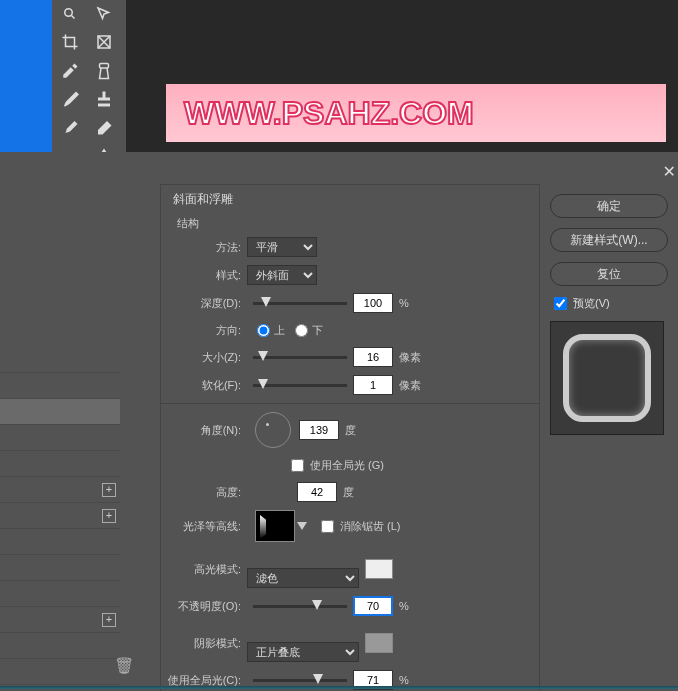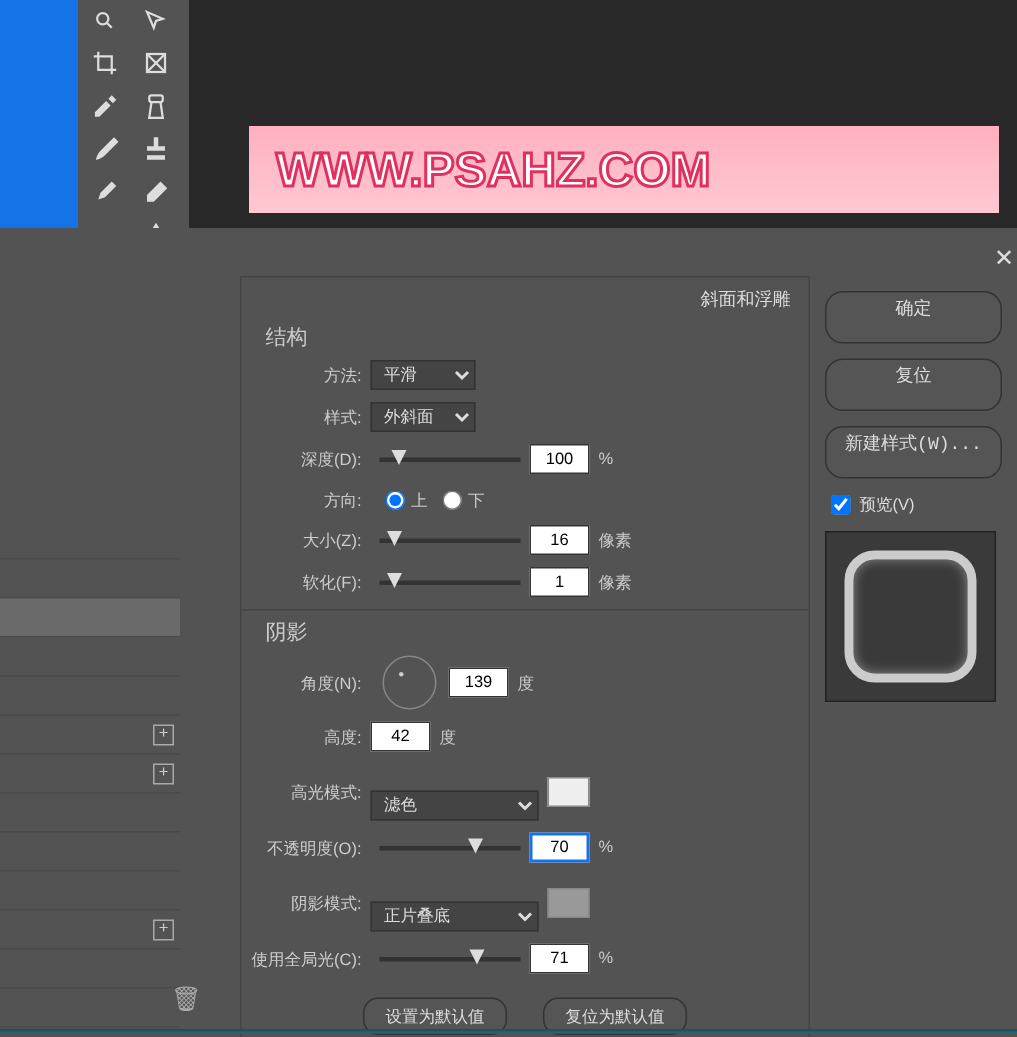--- a/index.html
+++ b/index.html
@@ -19,22 +19,22 @@
   .dialog { position: absolute; top: 152px; left: 0; right: 0; bottom: 0; background: #535353; }
   .close-btn { position: absolute; top: 10px; right: 2px; color: #ddd; font-size: 16px; cursor: pointer; }
   
   .styles-col { position: absolute; top: 195px; left: 0; width: 120px; }
   .style-row { height: 26px; border-bottom: 1px solid #4a4a4a; display: flex; align-items: center; justify-content: flex-end; padding-right: 4px; position: relative; }
   .style-row.selected { background: #6a6a6a; }
   .plus-box { width: 14px; height: 14px; border: 1px solid #aaa; color: #ccc; font-size: 11px; line-height: 11px; text-align: center; }
   .trash { position: absolute; left: 114px; top: 504px; color: #aaa; }
   
   .main-panel { position: absolute; left: 160px; top: 32px; width: 380px; border: 1px solid #444; }
-  .section-title { color: #ddd; font-size: 12px; padding: 6px 12px; text-align: right; }
-  .sub-title { color: #ccc; font-size: 14px; padding: 2px 16px; }
+  .section-title { color: #ddd; font-size: 12px; padding: 6px 12px; }
+  .sub-title { color: #ccc; font-size: 11px; padding: 2px 16px; }
   .field-row { display: flex; align-items: center; padding: 4px 0; min-height: 26px; }
   .field-label { width: 86px; text-align: right; color: #ccc; font-size: 11px; padding-right: 6px; }
   .select { background: #444; border: 1px solid #333; color: #ddd; font-size: 11px; height: 20px; padding: 0 4px; min-width: 70px; }
   .small-select { min-width: 112px; margin-top: 18px; }
   .slider { -webkit-appearance: none; width: 94px; height: 3px; background: #333; margin: 0 6px; }
   .slider::-webkit-slider-thumb { -webkit-appearance: none; width: 0; height: 0; border-left: 5px solid transparent; border-right: 5px solid transparent; border-top: 10px solid #ddd; margin-top: -2px; }
   .num-input { width: 40px; height: 20px; background: #fff; border: 1px solid #333; color: #000; font-size: 11px; text-align: center; }
   .num-input.blue { border: 2px solid #1473e6; }
   .unit { color: #ccc; font-size: 11px; margin-left: 6px; }
   .radio { margin: 0 4px 0 10px; }
@@ -45,21 +45,21 @@
   .gloss-swatch { width: 40px; height: 32px; background: #000; border: 1px solid #888; margin-left: 8px; position: relative; }
   .gloss-swatch::after { content: ''; position: absolute; top: 4px; left: 4px; width: 6px; height: 24px; background: linear-gradient(#fff, #000); clip-path: polygon(0 0, 100% 20%, 100% 80%, 0 100%); }
   .gloss-tri { width: 0; height: 0; border-left: 5px solid transparent; border-right: 5px solid transparent; border-top: 8px solid #ccc; margin-left: 2px; }
   .color-swatch { width: 28px; height: 20px; border: 1px solid #888; margin-left: 6px; }
   .light-swatch { background: #eee; }
   .gray-swatch { background: #999; }
   .btn-row { display: flex; gap: 24px; justify-content: center; padding: 12px 0; }
   .btn { background: #555; border: 1px solid #333; color: #ddd; font-size: 11px; padding: 4px 14px; border-radius: 10px; cursor: pointer; }
   
   .right-col { position: absolute; right: 2px; top: 42px; width: 126px; }
-  .r-btn { width: 118px; height: 35px; background: #555; border: 1px solid #333; border-radius: 12px; color: #ddd; font-size: 12px; text-align: center; line-height: 22px; margin-bottom: 10px; cursor: pointer; font-family: Liberation Mono, monospace; }
+  .r-btn { width: 118px; height: 24px; background: #555; border: 1px solid #333; border-radius: 12px; color: #ddd; font-size: 12px; text-align: center; line-height: 22px; margin-bottom: 10px; cursor: pointer; }
   .preview-row { display: flex; align-items: center; color: #ddd; font-size: 11px; margin: 6px 0 10px 4px; }
   .preview-box { width: 114px; height: 114px; background: #3a3a3a; border: 1px solid #222; display: flex; align-items: center; justify-content: center; }
   .preview-shape { width: 88px; height: 88px; border: 6px solid #ccc; border-radius: 20px; background: #3a3a3a; box-shadow: inset 0 0 8px rgba(255,255,255,0.4); }
   
   .divider { border-top: 1px solid #444; margin: 4px 0; }
   .bottom-line { position: absolute; bottom: 2px; left: 0; right: 0; height: 3px; background: linear-gradient(#1a4a5a, #2a6a7a); }
 </style>
 </head>
 <body>
 
@@ -197,32 +197,42 @@
       <span class="unit">像素</span>
     </div>
     <div class="field-row">
       <span class="field-label">软化(F):</span>
       <input type="range" class="slider" min="0" max="16" value="1" style="">
       <input class="num-input" value="1" style="">
       <span class="unit">像素</span>
     </div>
 
     <div class="divider"></div>
-    <div class="sub-title">阴影</div>
 
     <div class="field-row">
       <span class="field-label">角度(N):</span>
       <div class="angle-wheel"></div>
       <input class="num-input" style="margin-left: 8px;" value="139">
       <span class="unit">度</span>
     </div>
+    <div class="field-row" style="padding-left:130px">
+      <input type="checkbox" class="checkbox" style="">
+      <span class="radio-label">使用全局光 (G)</span>
+    </div>
     <div class="field-row">
       <span class="field-label">高度:</span>
-      <input class="num-input" style="" value="42">
+      <input class="num-input" style="margin-left: 50px;" value="42">
       <span class="unit">度</span>
+    </div>
+    <div class="field-row">
+      <span class="field-label">光泽等高线:</span>
+      <div class="gloss-swatch"></div>
+      <div class="gloss-tri"></div>
+      <input type="checkbox" class="checkbox" style="margin-left: 14px;">
+      <span class="radio-label">消除锯齿 (L)</span>
     </div>
     <div class="field-row">
       <span class="field-label">高光模式:</span>
       <select class="select small-select"><option>滤色</option></select>
       <div class="color-swatch light-swatch"></div>
     </div>
     <div class="field-row">
       <span class="field-label">不透明度(O):</span>
       <input type="range" class="slider" min="0" max="100" value="70" style="">
       <input class="num-input blue" value="70" style="">
@@ -241,22 +251,22 @@
     </div>
 
     <div class="btn-row">
       <button class="btn">设置为默认值</button>
       <button class="btn">复位为默认值</button>
     </div>
   </div>
 
   <div class="right-col">
     <div class="r-btn">确定</div>
+    <div class="r-btn">新建样式(W)...</div>
     <div class="r-btn">复位</div>
-    <div class="r-btn">新建样式(W)...</div>
     <div class="preview-row">
       <input type="checkbox" class="checkbox" checked="" style="">
       <span>预览(V)</span>
     </div>
     <div class="preview-box">
       <div class="preview-shape"></div>
     </div>
   </div>
 
   <div class="bottom-line"></div>

